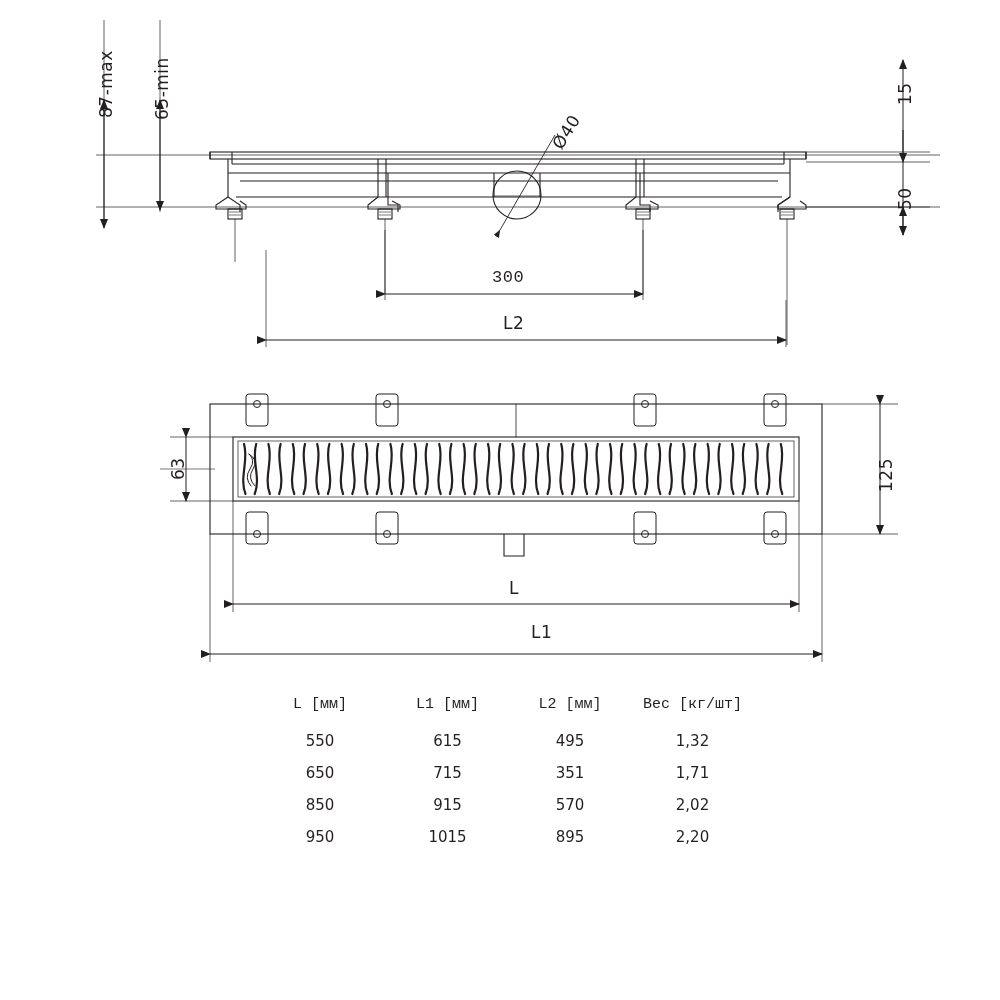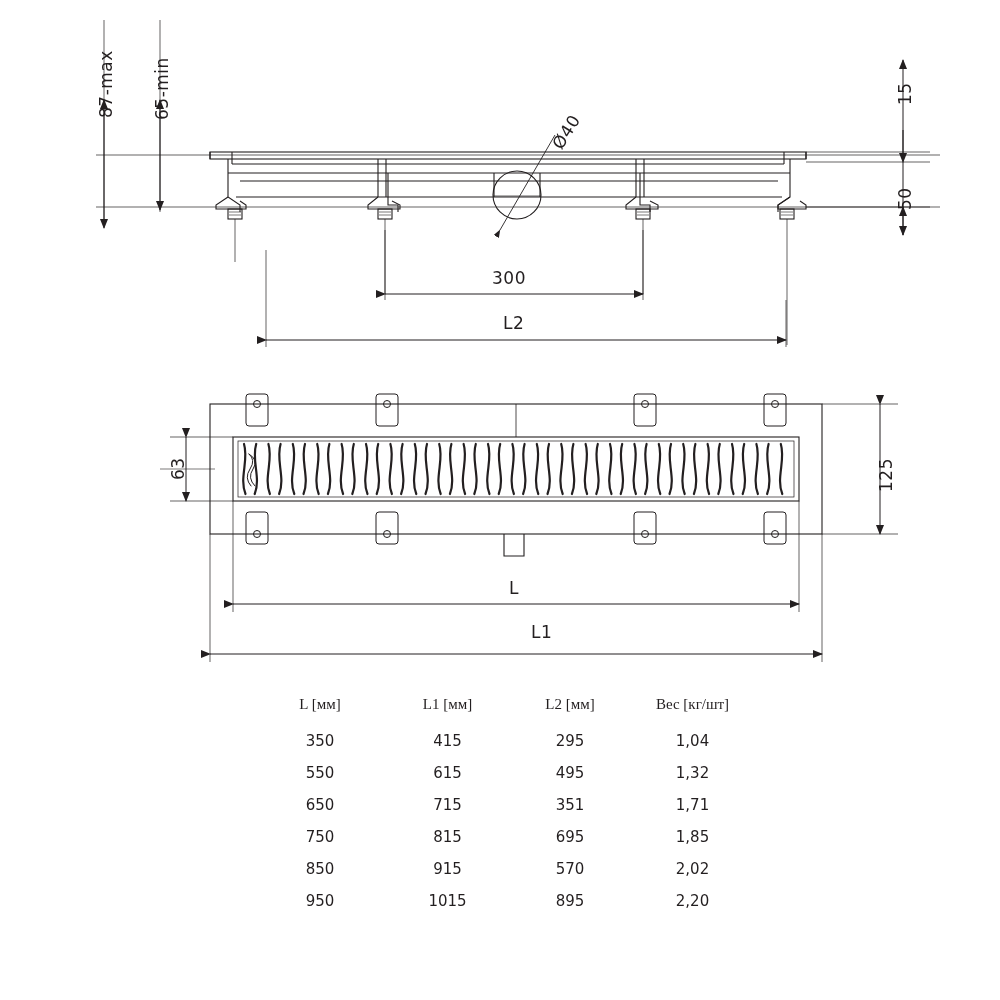--- a/index.html
+++ b/index.html
@@ -36,21 +36,21 @@
   }
   
   #spec-table {
     position: absolute;
     left: 255px;
     top: 692px;
     width: 500px;
     border-collapse: collapse;
   }
   #spec-table th {
-    font-family: Liberation Serif, serif;
+    font-family: Liberation Mono, monospace;
     font-size: 15px;
     font-weight: normal;
     color: #231f20;
     padding: 4px 0 12px 0;
     text-align: center;
   }
   #spec-table td {
     font-family: "DejaVu Sans", sans-serif;
     font-size: 15px;
     color: #231f20;
@@ -263,21 +263,21 @@
           <path d="M756.4000000000007,444 C761.4000000000007,460 751.4000000000007,478 757.9000000000007,494" stroke="#231f20" fill="none" stroke-width="2.2" stroke-linecap="round"></path>
           <path d="M768.6000000000007,444 C763.6000000000007,460 773.6000000000007,478 767.1000000000007,494" stroke="#231f20" fill="none" stroke-width="2.2" stroke-linecap="round"></path>
           <path d="M780.8000000000008,444 C785.8000000000008,460 775.8000000000008,478 782.3000000000008,494" stroke="#231f20" fill="none" stroke-width="2.2" stroke-linecap="round"></path>
         </g>
     </g>
   </svg>
 
   <div class="lbl rot" style="left:96px; top:118px;">87-max</div>
   <div class="lbl rot" style="left:152px; top:120px;">65-min</div>
   <div class="lbl rot" style="left:548px; top:142px; transform:rotate(-58deg);">Ø40</div>
-  <div class="lbl" style="left:492px; top:268px;">300</div>
+  <div class="lbl" style="left:492px; top:268px;font-family:Liberation Mono, monospace;">300</div>
   <div class="lbl" style="left:503px; top:313px;">L2</div>
   <div class="lbl rot" style="left:895px; top:105px;">15</div>
   <div class="lbl rot" style="left:895px; top:210px;">50</div>
 
   <div class="lbl rot" style="left:168px; top:480px;">63</div>
   <div class="lbl rot" style="left:876px; top:492px;">125</div>
   <div class="lbl" style="left:509px; top:578px;">L</div>
   <div class="lbl" style="left:531px; top:622px;">L1</div>
 
   <table id="spec-table">
@@ -290,42 +290,30 @@
     <thead>
       <tr>
         <th>L [мм]</th>
         <th>L1 [мм]</th>
         <th>L2 [мм]</th>
         <th>Вес [кг/шт]</th>
       </tr>
     </thead>
     <tbody id="table-body">
         <tr>
-          <td>350</td>
-          <td>415</td>
-          <td>295</td>
-          <td>1,04</td>
-        </tr>
-        <tr>
           <td>550</td>
           <td>615</td>
           <td>495</td>
           <td>1,32</td>
         </tr>
         <tr>
           <td>650</td>
           <td>715</td>
           <td>351</td>
           <td>1,71</td>
-        </tr>
-        <tr>
-          <td>750</td>
-          <td>815</td>
-          <td>695</td>
-          <td>1,85</td>
         </tr>
         <tr>
           <td>850</td>
           <td>915</td>
           <td>570</td>
           <td>2,02</td>
         </tr>
         <tr>
           <td>950</td>
           <td>1015</td>

